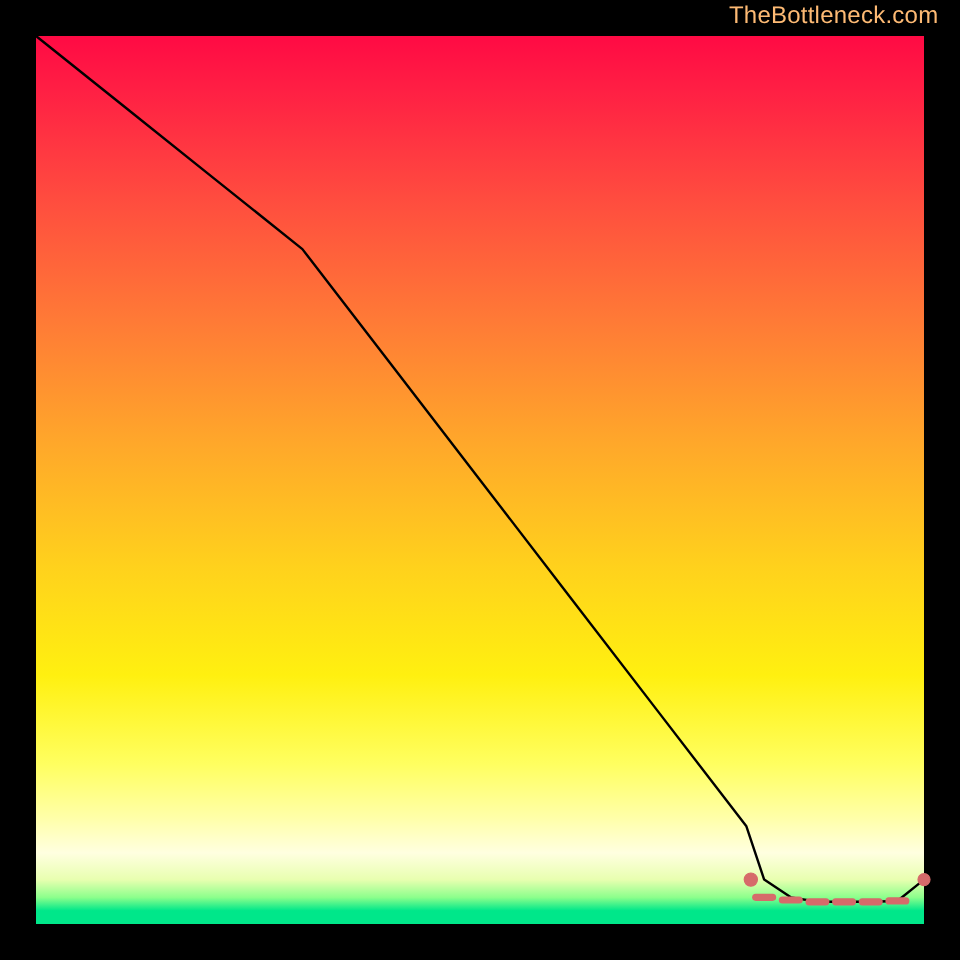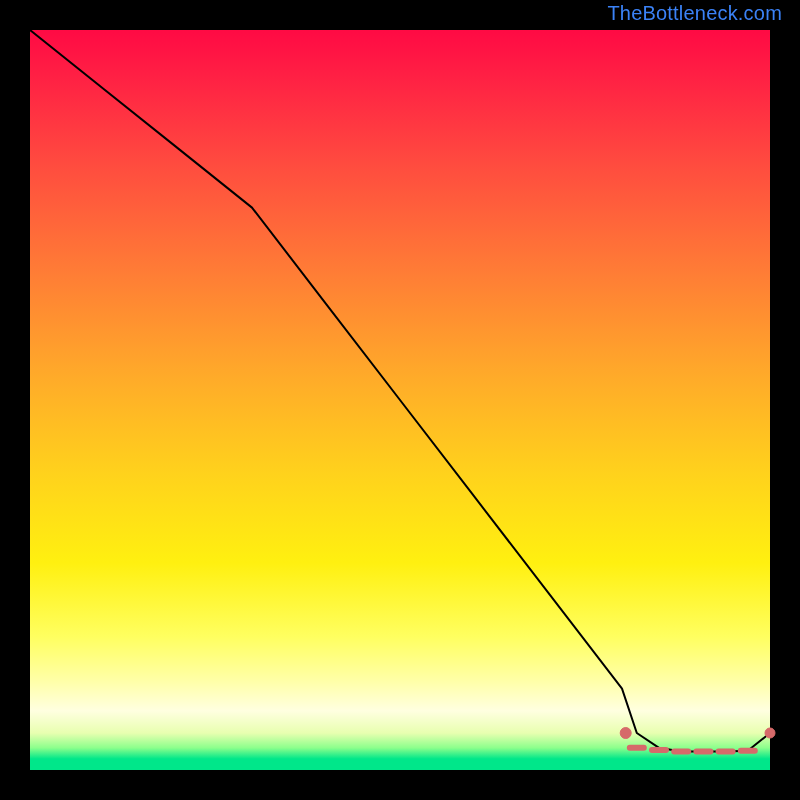--- a/index.html
+++ b/index.html
@@ -13,21 +13,21 @@
   }
   .stage {
     position: relative;
     width: 800px;
     height: 800px;
   }
   .watermark {
     position: absolute;
     top: 2px;
     right: 18px;
-    color: #3b82f6;
+    color: #fdba74;
     font-size: 20px;
     font-weight: 400;
     letter-spacing: 0.2px;
     user-select: none;
   }
   
   .panel {
     position: absolute;
     left: 30px;
     top: 30px;

